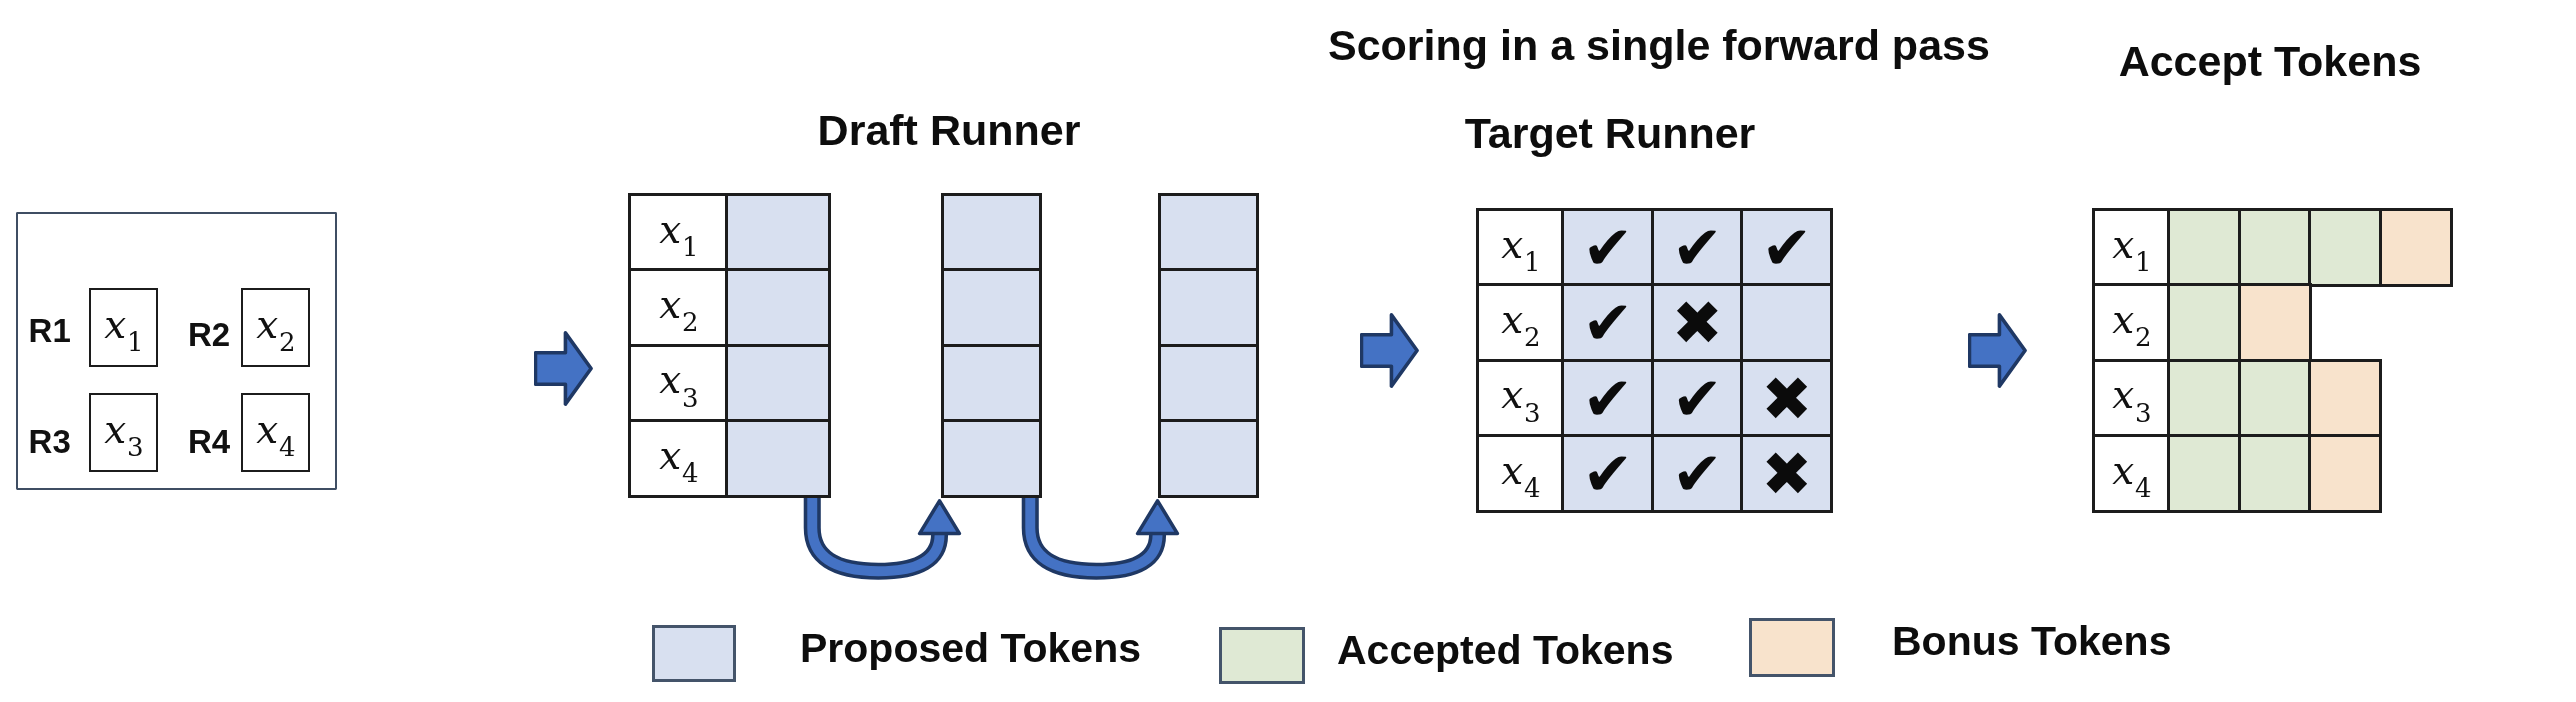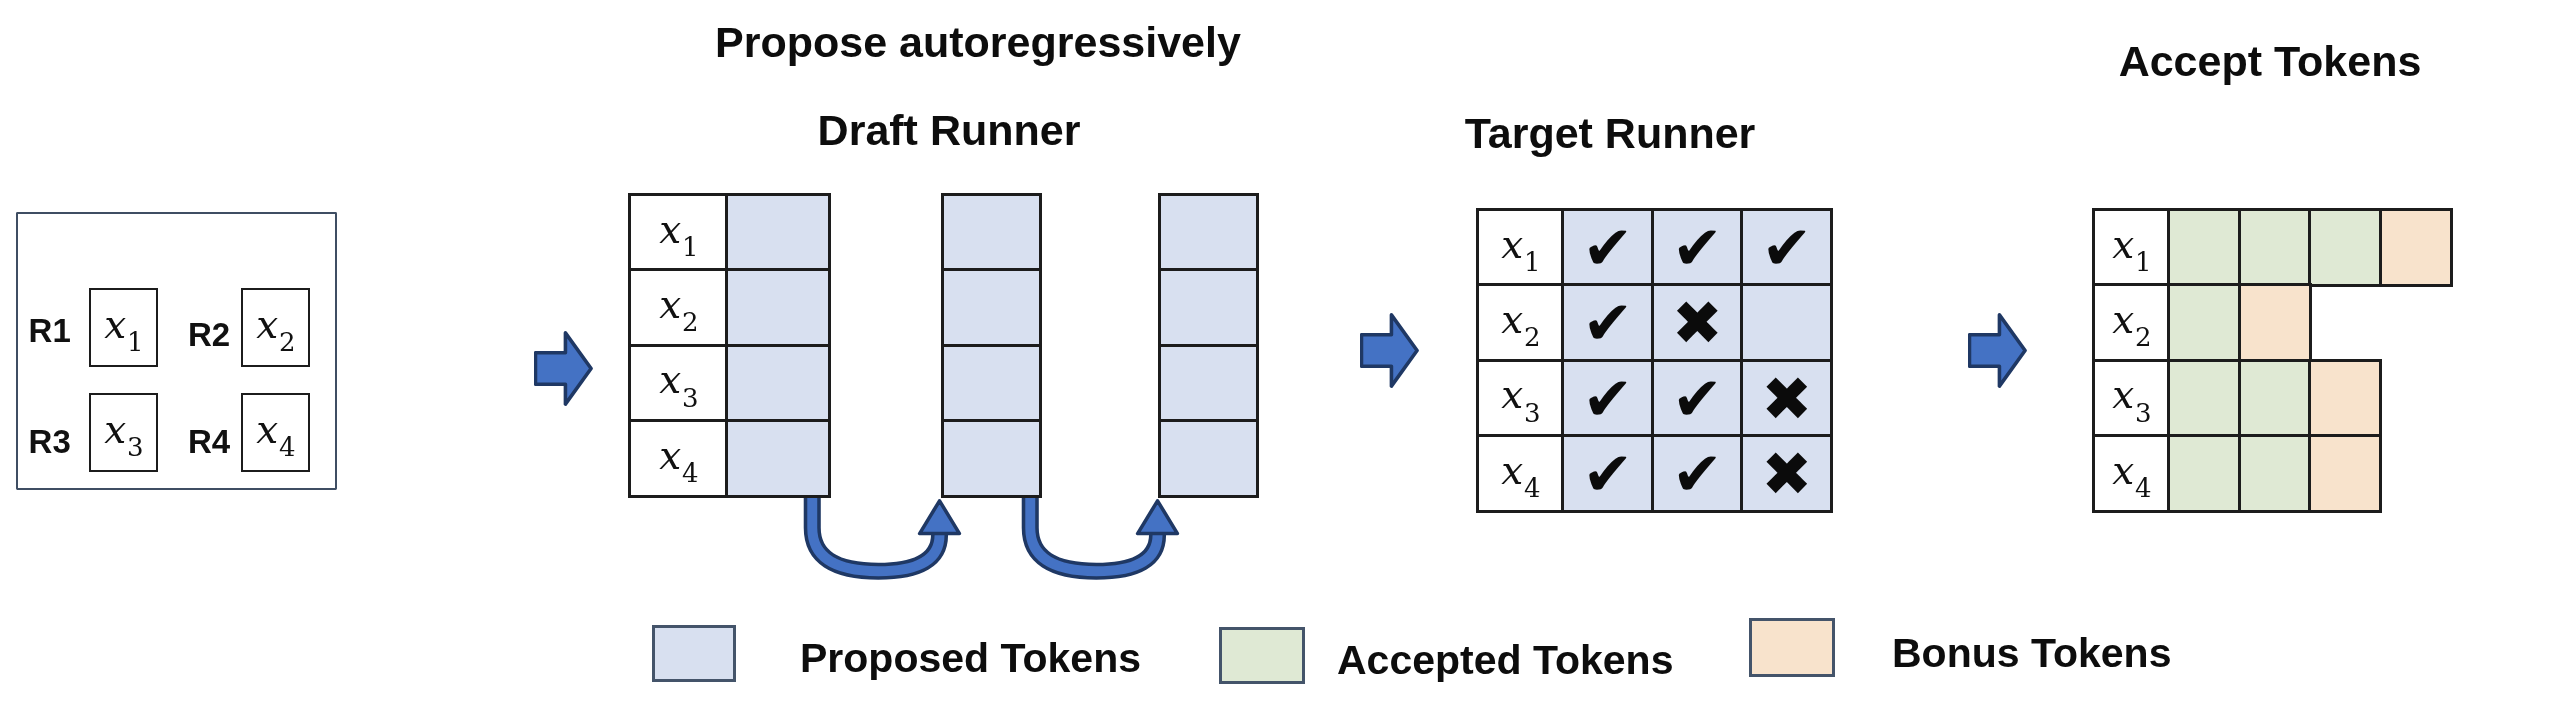--- a/index.html
+++ b/index.html
@@ -31,31 +31,31 @@
   .cell{
     border:3.6px solid #1c1c1c; box-sizing:border-box; background:#fff;
     display:flex; align-items:center; justify-content:center; flex:none;
   }
   .cell + .cell{ margin-left:-3.6px; }
   .mark{ font-family:"DejaVu Sans", sans-serif; font-size:61px; font-weight:900; color:#0b0b0b; line-height:1; }
   
   .block-arrow{ position:absolute; }
   .loop-arrow{ position:absolute; }
   
-  .legend-item{ position:absolute; display:flex; align-items:flex-end; }
+  .legend-item{ position:absolute; display:flex; align-items:flex-start; }
   .legend-swatch{ border:3.6px solid #44546A; box-sizing:border-box; flex:none; }
   .legend-label{ font-size:41px; font-weight:600; color:#0d0d0d; white-space:nowrap; }
 </style>
 </head>
 <body>
 
 <div class="canvas">
 
-  <div class="title" style="left:678px; top:18px; width:600px;">Propose autoregressively</div>
   <div class="title" style="left:735px; top:106px; width:428px;">Draft Runner</div>
+  <div class="title" style="left:1328px; top:21.4px; width:643px;">Scoring in a single forward pass</div>
   <div class="title" style="left:1396px; top:109px; width:428px;">Target Runner</div>
   <div class="title" style="left:2056px; top:37px; width:428px;">Accept Tokens</div>
 
   <div class="pool-box"></div>
   <div id="request-pool-items">
       <div class="req-label" style="left: 28.6px; top: 312px;">R1</div>
       <div class="token-box" style="left: 89px; top: 288px;">
         <span class="math">x<sub>1</sub></span>
       </div>
       <div class="req-label" style="left: 188px; top: 316px;">R2</div>

